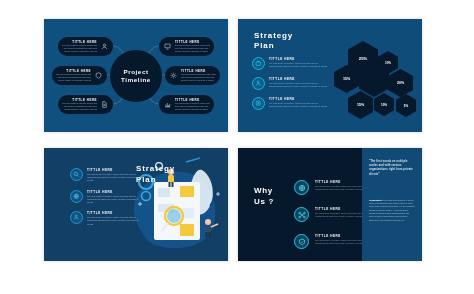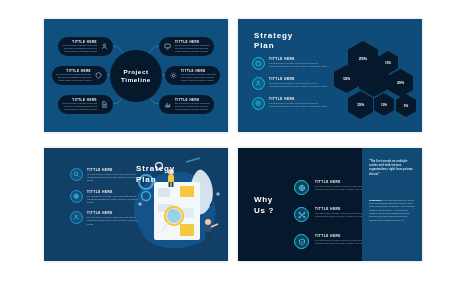--- a/index.html
+++ b/index.html
@@ -128,21 +128,21 @@
   .s3 .flist{position:absolute;left:26px;top:20px;width:72px;z-index:4;}
   .s3 .fcirc{background:rgba(0,160,220,.22);border-color:#2196d6;color:#5ec8f0;}
   .s3 .fb{color:#9ab6cf;}
 
   .illo{position:absolute;right:0;top:0;width:104px;height:113px;}
 
   
   .s4 .title{
     position:absolute;left:16px;top:38px;
     color:#ffffff;font-weight:bold;
-    font-size:8px;line-height:10.5px;letter-spacing:.7px;margin-top:9px;
+    font-size:8px;line-height:10.5px;letter-spacing:.7px;
   }
   .s4 .flist{position:absolute;left:56px;top:32px;width:80px;}
   .s4 .frow{margin-bottom:12px;gap:6px;}
   .s4 .fcirc{
     width:13px;height:13px;flex:0 0 13px;
     background:rgba(20,184,224,.28);
     border:1px solid #29c6ea;color:#6fe0ff;
   }
   .s4 .fb{color:#7e98ad;}
   .s4 .rightpanel{

